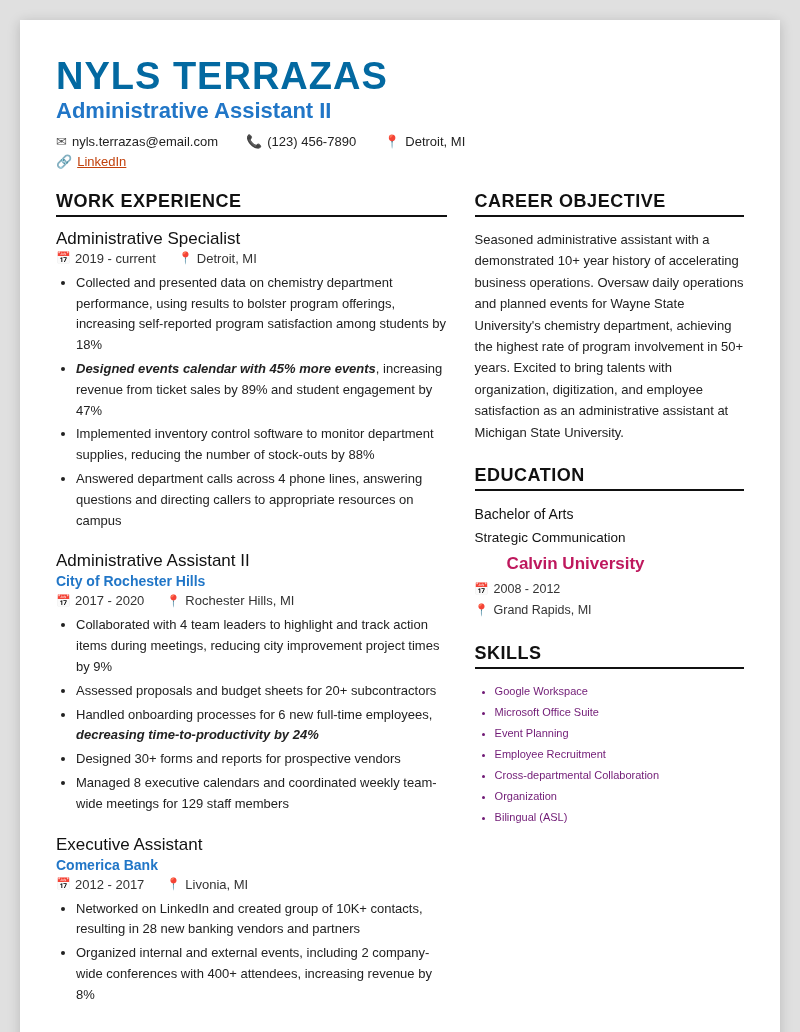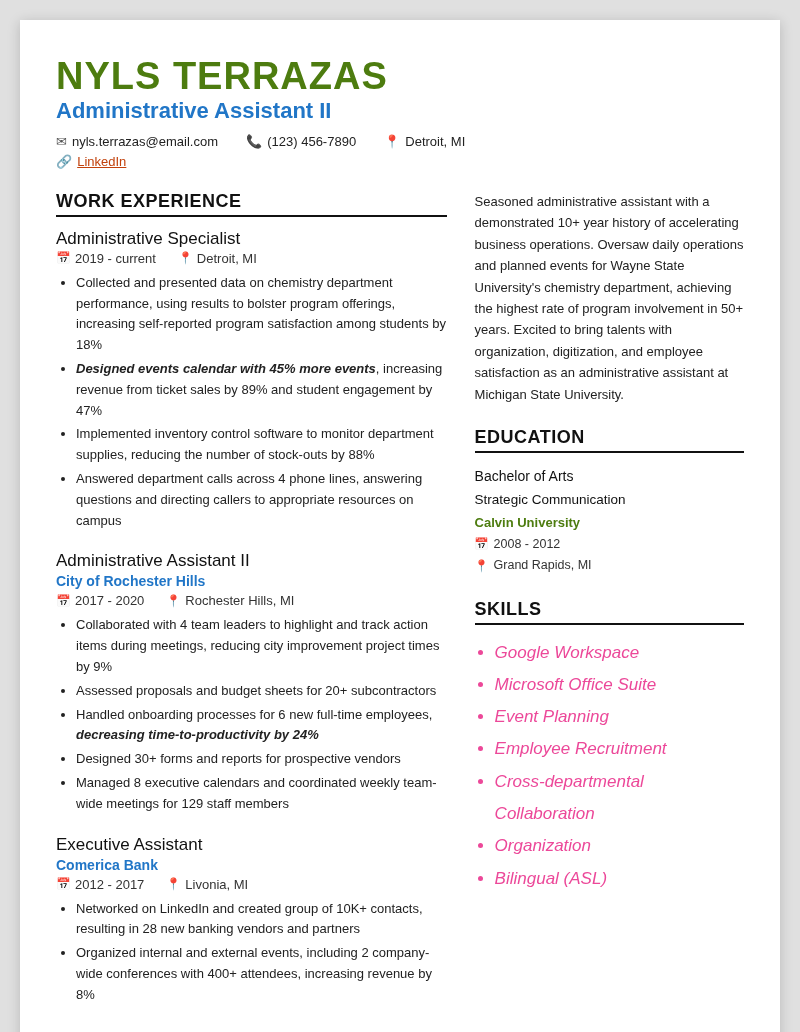--- a/index.html
+++ b/index.html
@@ -14,21 +14,21 @@
     }
     .resume-container {
       width: 760px;
       background: #fff;
       padding: 36px 36px 36px 36px;
       box-shadow: 0 2px 12px rgba(0,0,0,0.18);
     }
     .header-name {
       font-size: 38px;
       font-weight: 900;
-      color: #4d7c0f;
+      color: #0369a1;
       letter-spacing: 1px;
       line-height: 1.1;
     }
     .header-title {
       font-size: 22px;
       font-weight: 700;
       color: #2176c7;
       margin-bottom: 10px;
     }
     .contact-row {
@@ -129,42 +129,42 @@
     .edu-degree {
       font-size: 14px;
       font-weight: 500;
       color: #111;
     }
     .edu-field {
       font-size: 13.5px;
       color: #111;
     }
     .edu-school {
-      font-size: 13px;
+      font-size: 17px;
       font-weight: 700;
-      color: #4d7c0f;
+      color: #be185d;
+      margin-left: 32px;
     }
     .edu-meta {
       display: flex;
       flex-direction: column;
       font-size: 12.5px;
       color: #333;
     }
     .edu-meta-row {
       display: flex;
       align-items: center;
       gap: 4px;
     }
     .skills-list {
       list-style: disc;
       padding-left: 20px;
-      font-size: 17px;
-      color: #ec4899;
+      font-size: 11px;
+      color: #701a75;
       line-height: 1.9;
-      font-style: italic;
     }
     .section-block {
       margin-bottom: 22px;
     }
   </style>
 </head>
 <body>
 
 <div class="resume-container">
 
@@ -260,20 +260,21 @@
             <li>Networked on LinkedIn and created group of 10K+ contacts, resulting in 28 new banking vendors and partners</li>
             <li>Organized internal and external events, including 2 company-wide conferences with 400+ attendees, increasing revenue by 8%</li>
           </ul>
         </div>
       </div>
     </div>
 
     <div class="right-col">
 
       <div class="section-block">
+        <div class="section-title">CAREER OBJECTIVE</div>
         <p class="career-objective-text">Seasoned administrative assistant with a demonstrated 10+ year history of accelerating business operations. Oversaw daily operations and planned events for Wayne State University's chemistry department, achieving the highest rate of program involvement in 50+ years. Excited to bring talents with organization, digitization, and employee satisfaction as an administrative assistant at Michigan State University.</p>
       </div>
 
       <div class="section-block">
         <div class="section-title">EDUCATION</div>
         <div class="edu-block">
           <div class="edu-degree">Bachelor of Arts</div>
           <div class="edu-field">Strategic Communication</div>
           <div class="edu-school">Calvin University</div>
           <div class="edu-meta">

